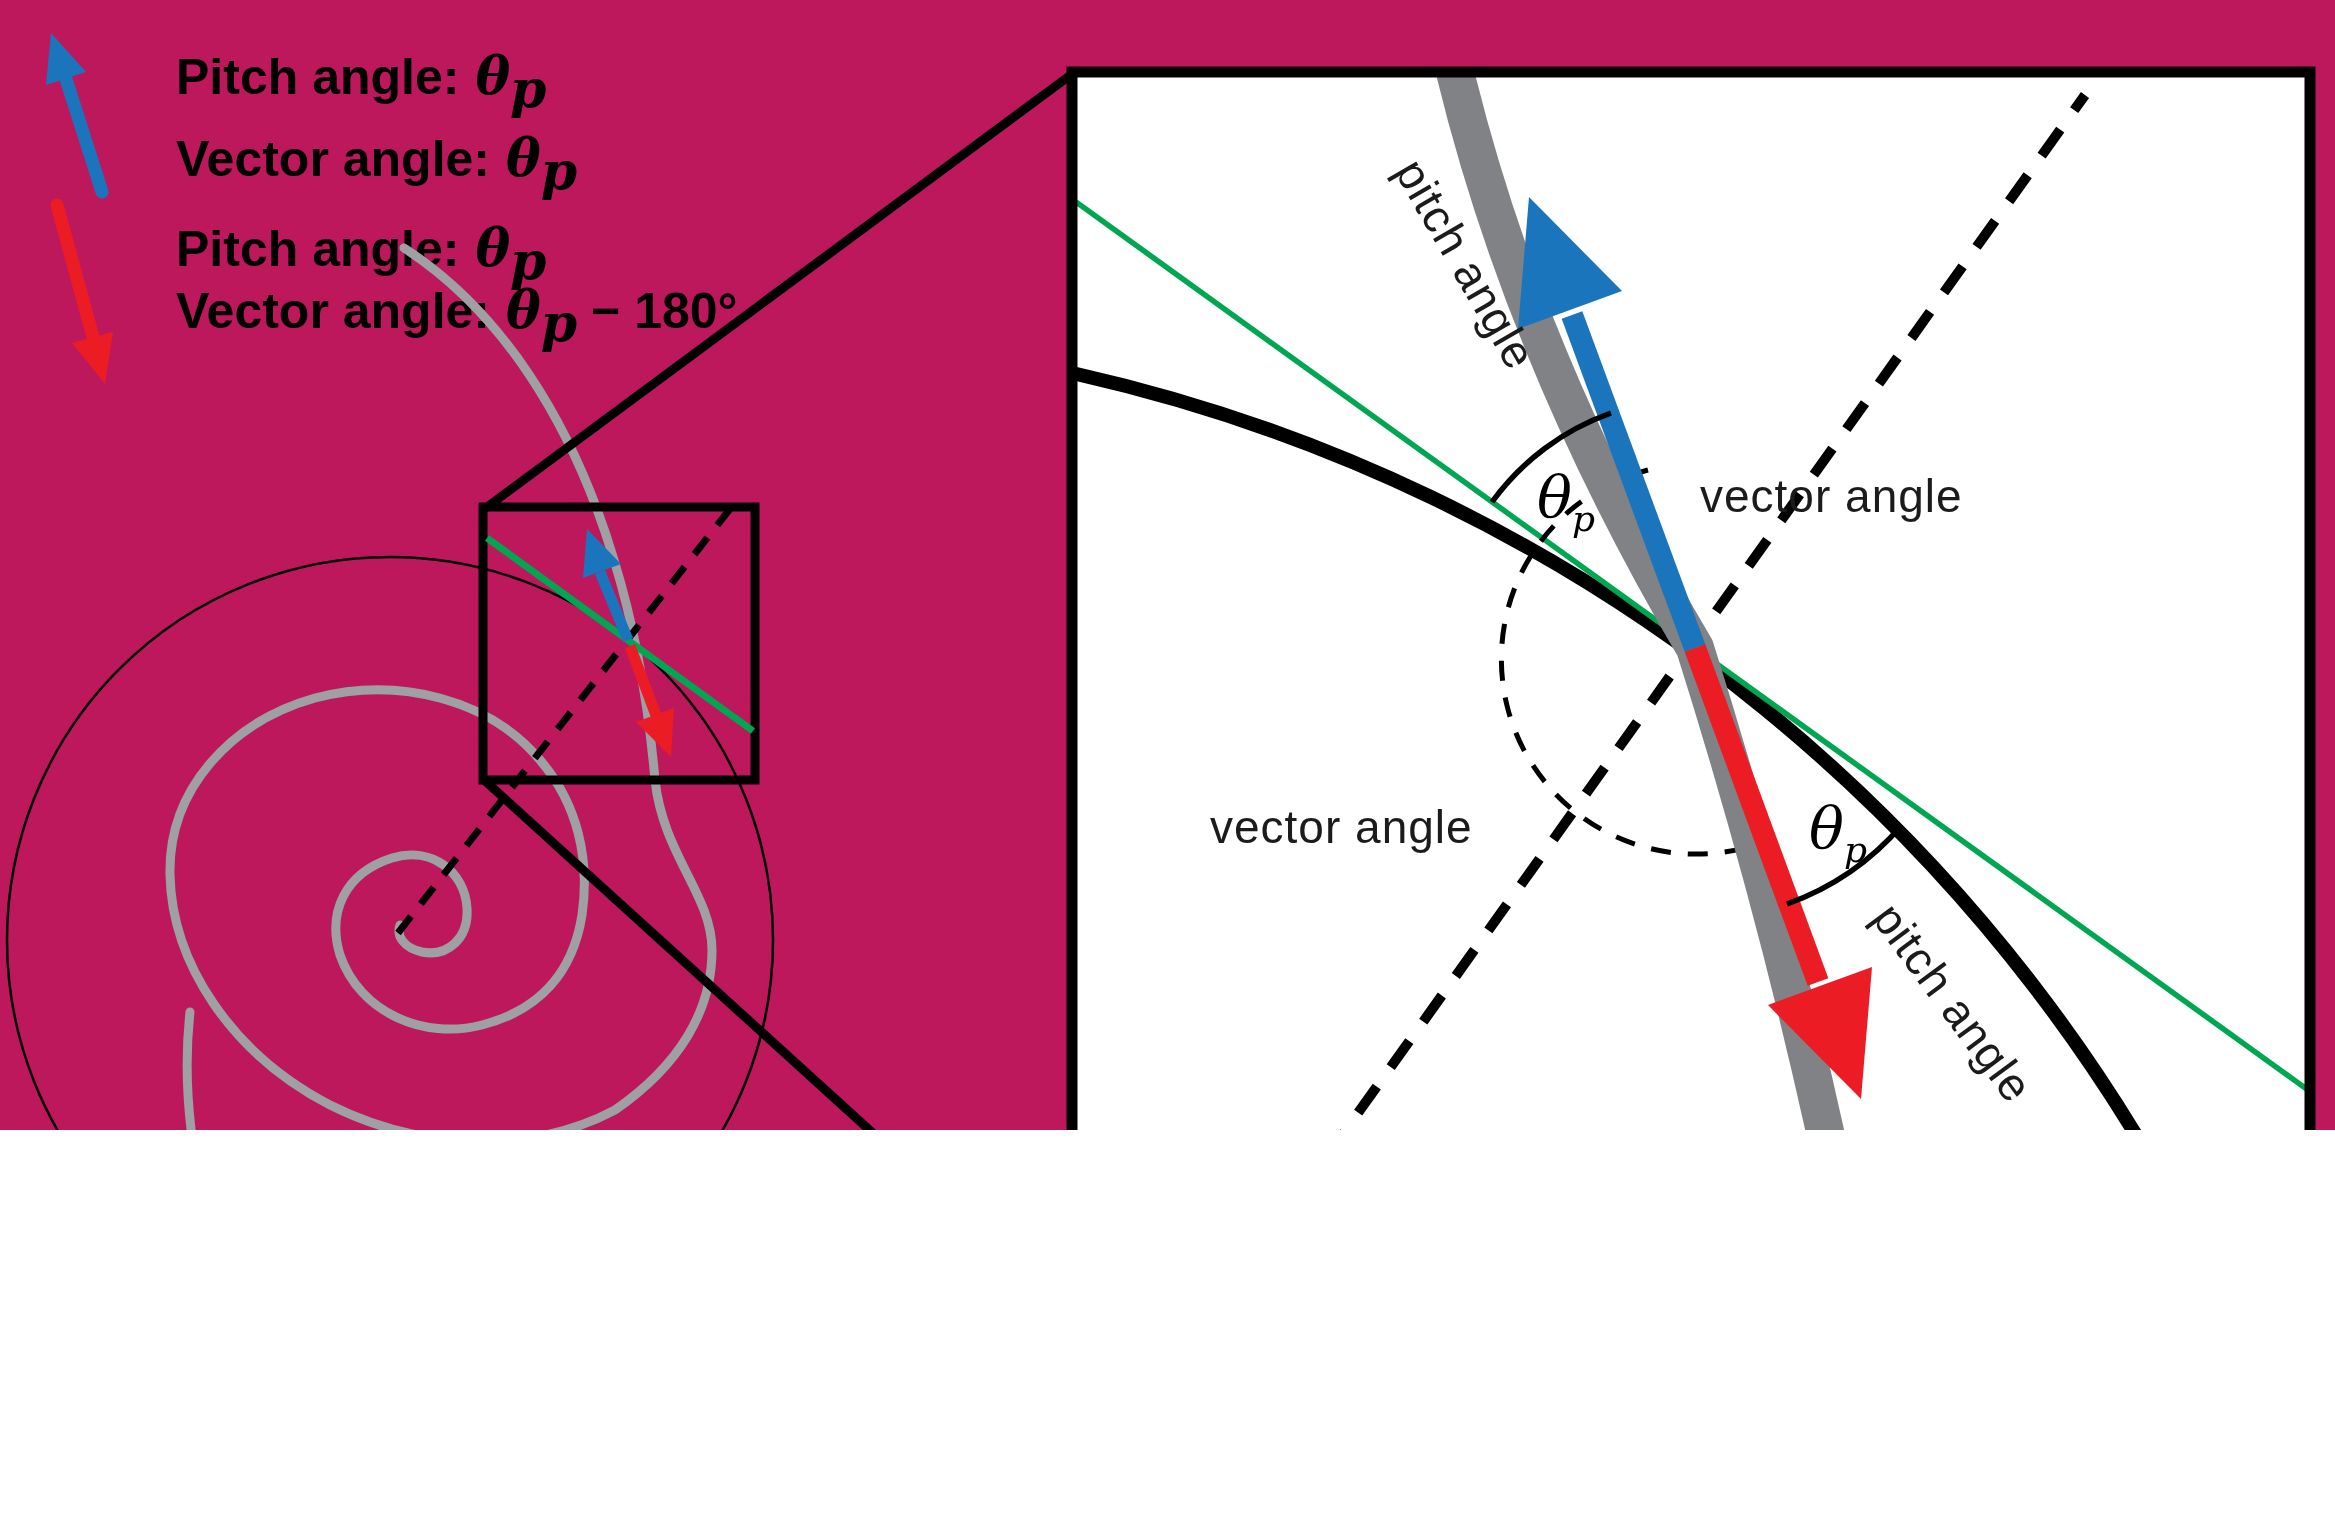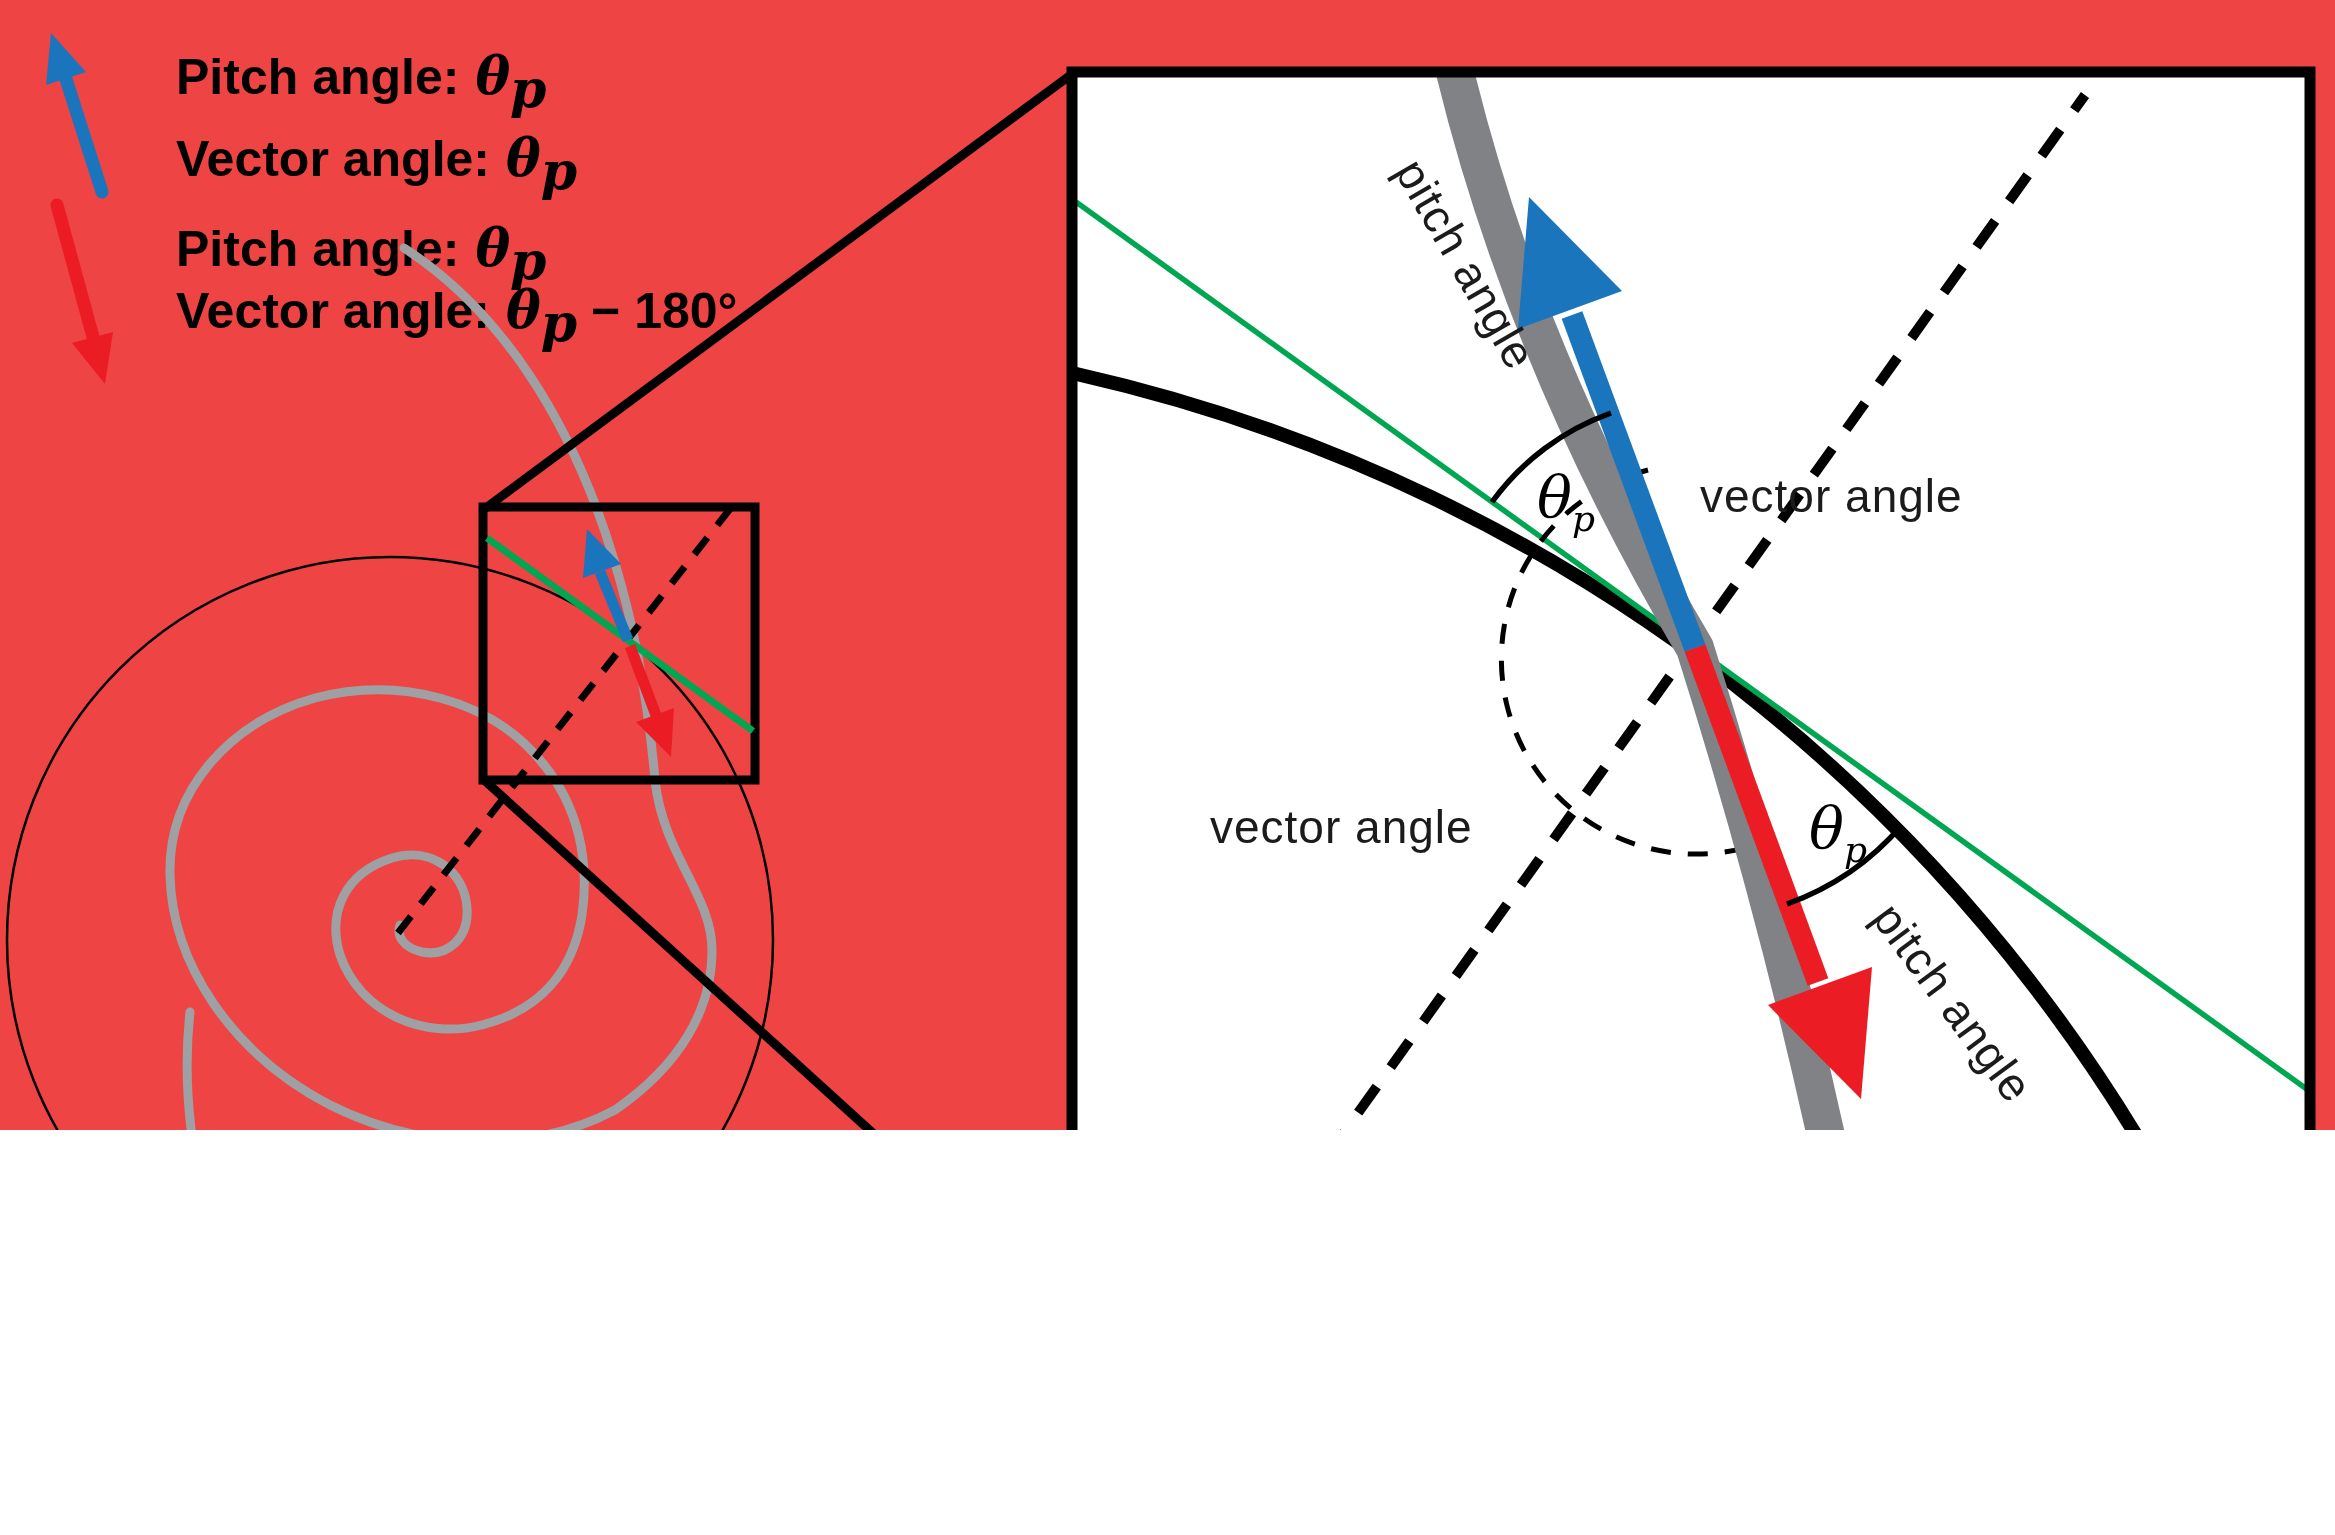--- a/index.html
+++ b/index.html
@@ -1,16 +1,16 @@
 <!DOCTYPE html>
 <html style="--blue: #1B75BC; --red: #EC1C24; --green: #00A651; --gray_band: #808285; --gray_spiral: #9EA0A3;"><head>
 <meta charset="utf-8">
 <style>
   html,body{margin:0;padding:0;background:#fff;}
-  .fig{position:relative;width:2335px;height:1130px;background:#ef4444;overflow:hidden;
+  .fig{position:relative;width:2335px;height:1130px;background:#be185d;overflow:hidden;
        font-family:"Liberation Sans",sans-serif;}
   svg{display:block}
   .nf{fill:none}
   .blk{stroke:#000}
   .grn{stroke:var(--green)}
   .blu{stroke:var(--blue)}
   .blu-f{fill:var(--blue)}
   .red{stroke:var(--red)}
   .red-f{fill:var(--red)}
   .band{stroke:var(--gray_band)}

